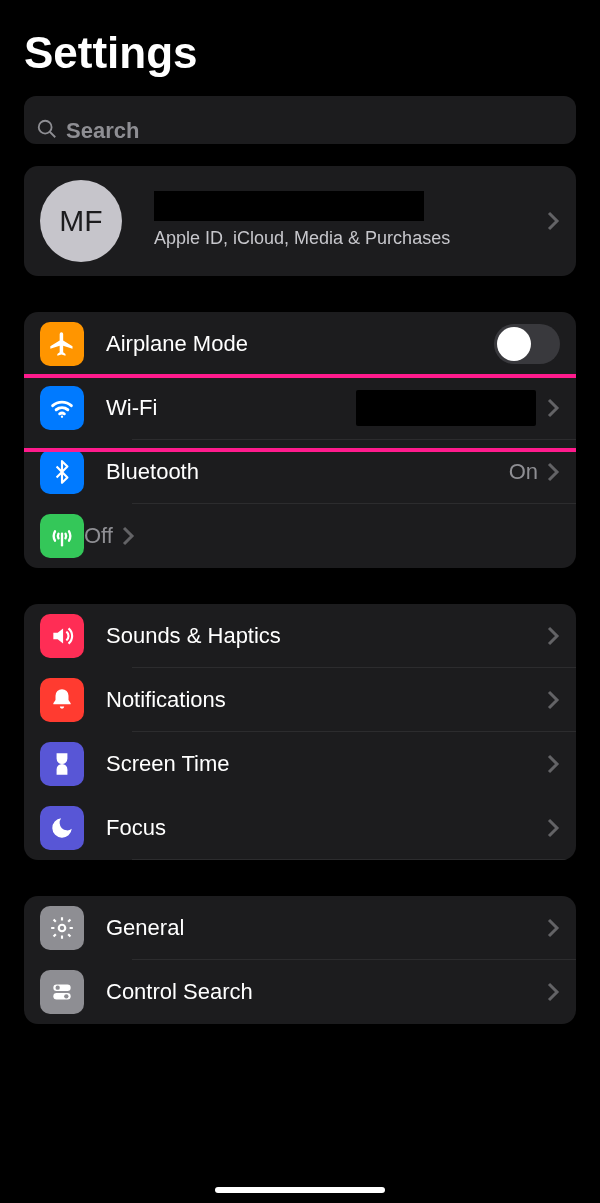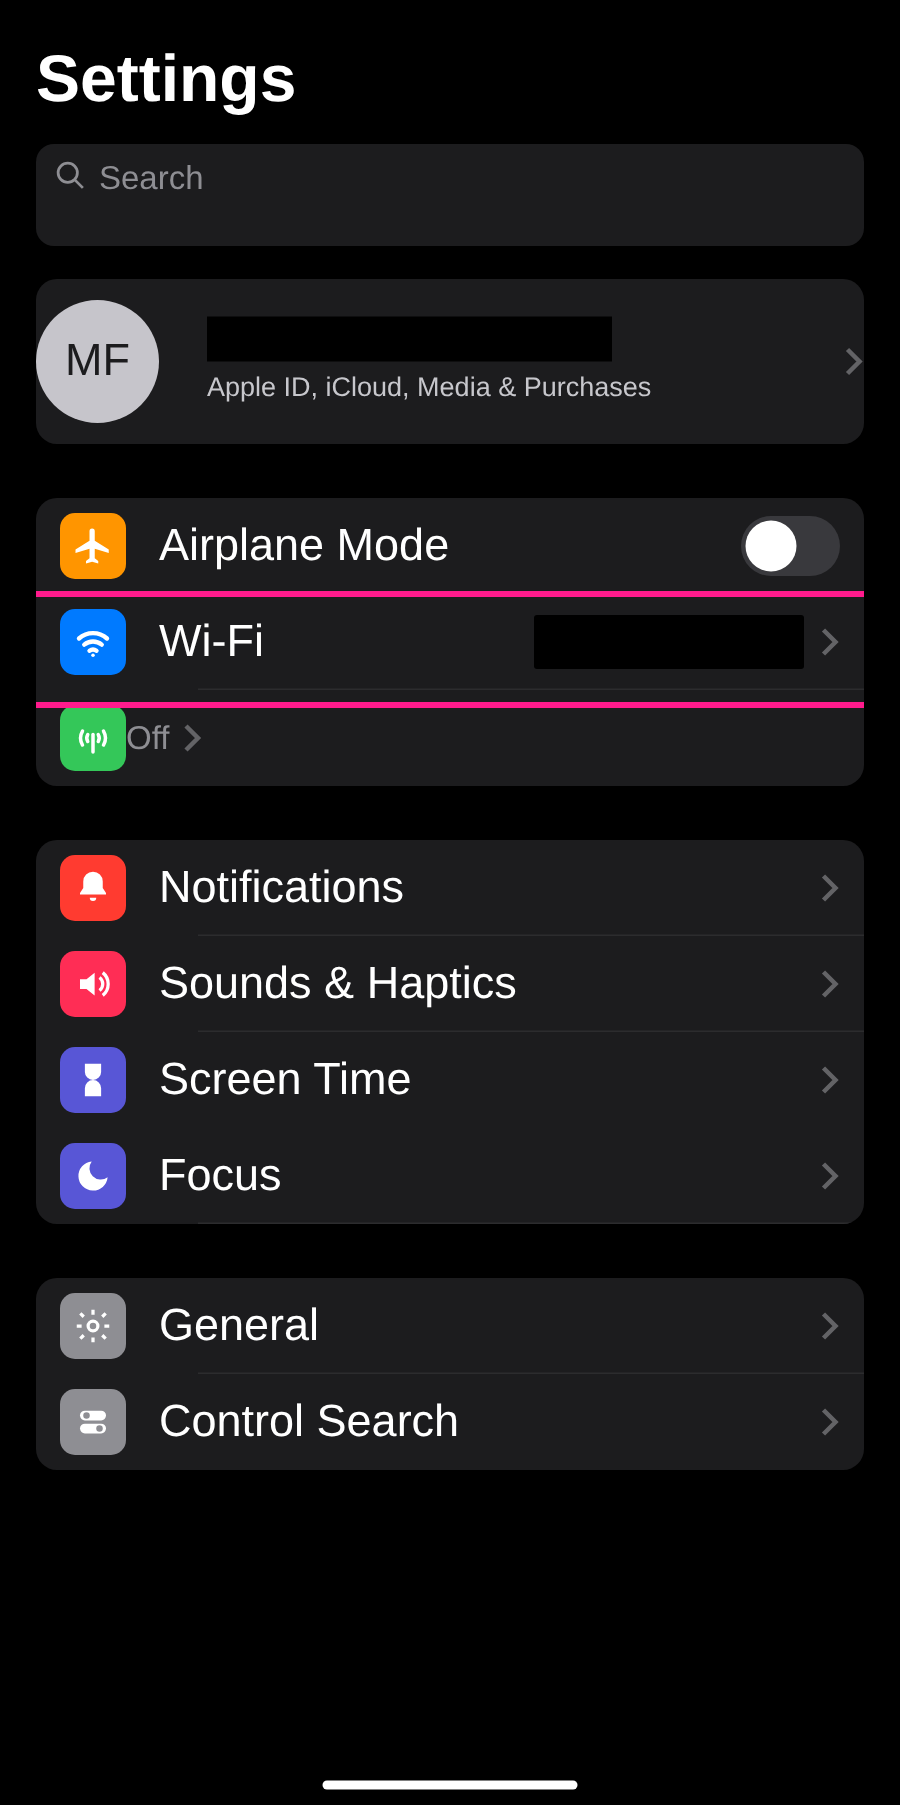--- a/index.html
+++ b/index.html
@@ -1,31 +1,31 @@
 <!DOCTYPE html>
 <html><head>
 <meta charset="utf-8">
 <style>
   html,body{margin:0;padding:0;background:#000;font-family:-apple-system,Helvetica,Arial,sans-serif;color:#fff;}
   .screen{width:600px;height:1203px;background:#000;position:relative;overflow:hidden;}
   .title{font-size:44px;font-weight:700;padding:28px 32px 18px 24px;}
-  .search{margin:0 24px 22px 24px;background:#1c1c1e;border-radius:12px;height:48px;display:flex;align-items:flex-start;padding:10px 12px;}
+  .search{margin:0 24px 22px 24px;background:#1c1c1e;border-radius:12px;height:48px;display:flex;align-items:flex-end;padding:0 12px;font-weight:bold;}
   .search svg{width:22px;height:22px;fill:none;stroke:#8e8e93;stroke-width:2;}
   .search-ph{color:#8e8e93;font-size:22px;margin-left:8px;}
   .group{margin:0 24px 36px 24px;background:#1c1c1e;border-radius:14px;overflow:hidden;}
   .row{display:flex;align-items:center;min-height:64px;padding:0 16px;position:relative;}
   .sep{position:absolute;left:108px;right:0;bottom:0;height:1px;background:#2c2c2e;}
   .icon-wrap{width:44px;height:44px;border-radius:10px;display:flex;align-items:center;justify-content:center;flex:0 0 44px;}
-  .label{font-size:30px;margin-left:22px;flex:1;color:#fff;}
+  .label{font-size:22px;margin-left:22px;flex:1;color:#fff;}
   .detail{font-size:22px;color:#8e8e93;margin-right:8px;}
   .chev{width:14px;height:22px;}
   .chev svg{width:100%;height:100%;stroke:#636366;fill:none;stroke-width:3;}
   .toggle{width:66px;height:40px;border-radius:20px;background:#39393d;position:relative;}
   .toggle .knob{width:34px;height:34px;border-radius:17px;background:#fff;position:absolute;top:3px;left:3px;}
-  .account{display:flex;align-items:center;padding:14px 0;}
+  .account{display:flex;align-items:center;padding:14px 16px;}
   .avatar{width:82px;height:82px;border-radius:41px;background:#c6c5cb;color:#1c1c1e;display:flex;align-items:center;justify-content:center;font-size:30px;font-weight:500;flex:0 0 82px;}
   .acct-txt{margin-left:32px;flex:1;}
   .acct-name{background:#000;width:270px;height:30px;margin-bottom:6px;}
   .acct-sub{font-size:18px;color:#c7c7cc;line-height:1.3;}
   .highlight{position:absolute;border:4px solid #ff1b8d;border-radius:4px;pointer-events:none;}
   .redact{background:#000;width:180px;height:36px;border-radius:2px;}
   .home-ind{position:absolute;bottom:10px;left:50%;transform:translateX(-50%);width:170px;height:6px;border-radius:3px;background:#fff;}
   .orange{background:#ff9500;} .blue{background:#007aff;} .green{background:#34c759;}
   .red{background:#ff3b30;} .pink{background:#ff2d55;} .indigo{background:#5856d6;}
   .gray{background:#8e8e93;}
@@ -83,20 +83,33 @@
           </svg>
     </div>
     <div class="label">Wi-Fi</div>
     <div class="redact"></div>
     <span class="chev" style="margin-left:10px;"><svg viewBox="0 0 14 22">
             <polyline points="3,3 11,11 3,19"></polyline>
           </svg></span>
     <div class="sep"></div>
   </div>
 
+  <div class="row">
+    <div class="icon-wrap blue">
+      <svg width="26" height="26" viewBox="0 0 24 24" fill="none" stroke="#fff" stroke-width="2" stroke-linejoin="round">
+            <path d="M7 7l10 10-5 5V2l5 5L7 17"></path>
+          </svg>
+    </div>
+    <div class="label">Bluetooth</div>
+    <div class="detail">On</div>
+    <span class="chev"><svg viewBox="0 0 14 22">
+            <polyline points="3,3 11,11 3,19"></polyline>
+          </svg></span>
+    <div class="sep"></div>
+  </div>
 
   <div class="row">
     <div class="icon-wrap green">
       <svg width="28" height="28" viewBox="0 0 24 24" fill="none" stroke="#fff" stroke-width="2" stroke-linecap="round">
             <path d="M6 8a8 8 0 0 0 0 8"></path>
             <path d="M18 8a8 8 0 0 1 0 8"></path>
             <path d="M9 10a4 4 0 0 0 0 4"></path>
             <path d="M15 10a4 4 0 0 1 0 4"></path>
             <line x1="12" y1="10" x2="12" y2="20"></line>
           </svg>
@@ -105,41 +118,41 @@
     <span class="chev"><svg viewBox="0 0 14 22">
             <polyline points="3,3 11,11 3,19"></polyline>
           </svg></span>
   </div>
 
   <div class="highlight" style="top:62px;left:-6px;right:-6px;height:70px;"></div>
 </div>
 
 <div class="group">
   <div class="row">
-    <div class="icon-wrap red">
-      <svg width="26" height="26" viewBox="0 0 24 24" fill="#fff">
-            <path d="M12 2a6 6 0 0 0-6 6v4l-2 3v1h16v-1l-2-3V8a6 6 0 0 0-6-6z"></path>
-            <path d="M10 18a2 2 0 0 0 4 0"></path>
-          </svg>
-    </div>
-    <div class="label">Notifications</div>
-    <span class="chev"><svg viewBox="0 0 14 22">
-            <polyline points="3,3 11,11 3,19"></polyline>
-          </svg></span>
-    <div class="sep"></div>
-  </div>
-  <div class="row">
     <div class="icon-wrap pink">
       <svg width="26" height="26" viewBox="0 0 24 24" fill="#fff">
             <path d="M4 9v6h4l5 4V5L8 9H4z"></path>
             <path d="M16 8a5 5 0 0 1 0 8" fill="none" stroke="#fff" stroke-width="2"></path>
             <path d="M18 5a9 9 0 0 1 0 14" fill="none" stroke="#fff" stroke-width="2"></path>
           </svg>
     </div>
     <div class="label">Sounds &amp; Haptics</div>
+    <span class="chev"><svg viewBox="0 0 14 22">
+            <polyline points="3,3 11,11 3,19"></polyline>
+          </svg></span>
+    <div class="sep"></div>
+  </div>
+  <div class="row">
+    <div class="icon-wrap red">
+      <svg width="26" height="26" viewBox="0 0 24 24" fill="#fff">
+            <path d="M12 2a6 6 0 0 0-6 6v4l-2 3v1h16v-1l-2-3V8a6 6 0 0 0-6-6z"></path>
+            <path d="M10 18a2 2 0 0 0 4 0"></path>
+          </svg>
+    </div>
+    <div class="label">Notifications</div>
     <span class="chev"><svg viewBox="0 0 14 22">
             <polyline points="3,3 11,11 3,19"></polyline>
           </svg></span>
     <div class="sep"></div>
   </div>
   <div class="row">
     <div class="icon-wrap indigo">
       <svg width="26" height="26" viewBox="0 0 24 24" fill="#fff">
             <path d="M7 2h10v5a5 5 0 0 1-5 5 5 5 0 0 1-5-5V2zM7 22h10v-5a5 5 0 0 0-5-5 5 5 0 0 0-5 5v5z"></path>
           </svg>

